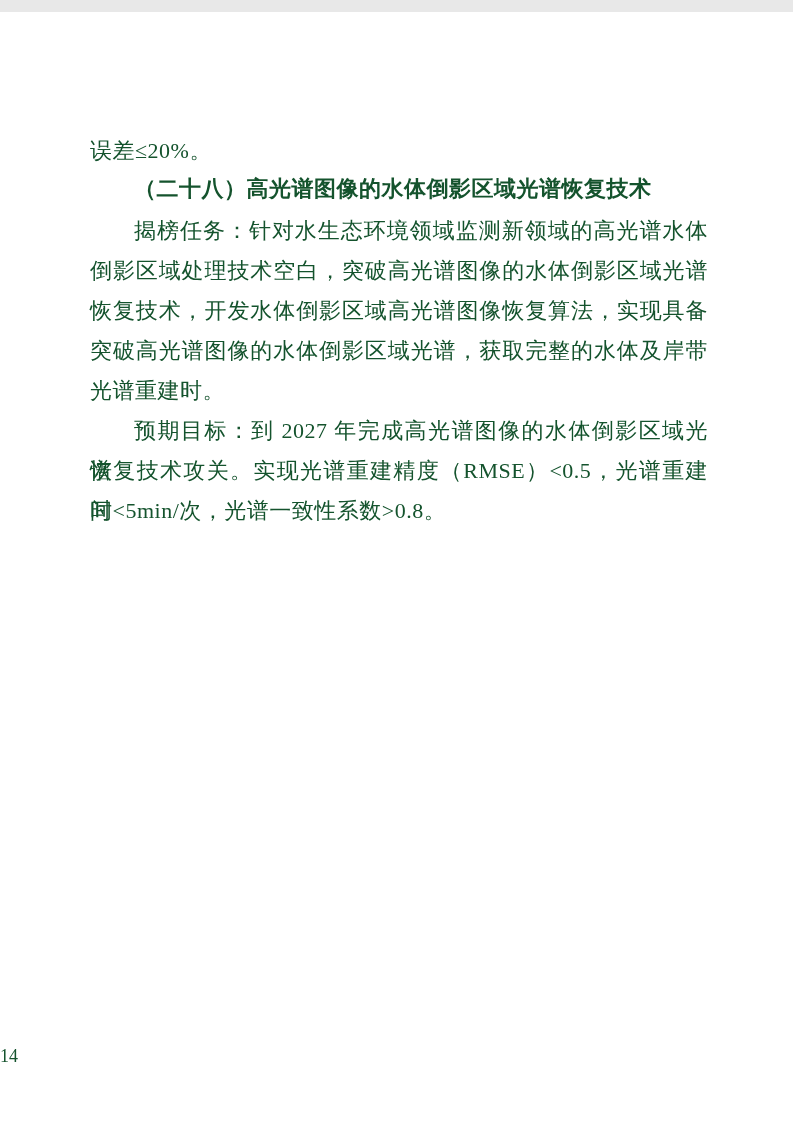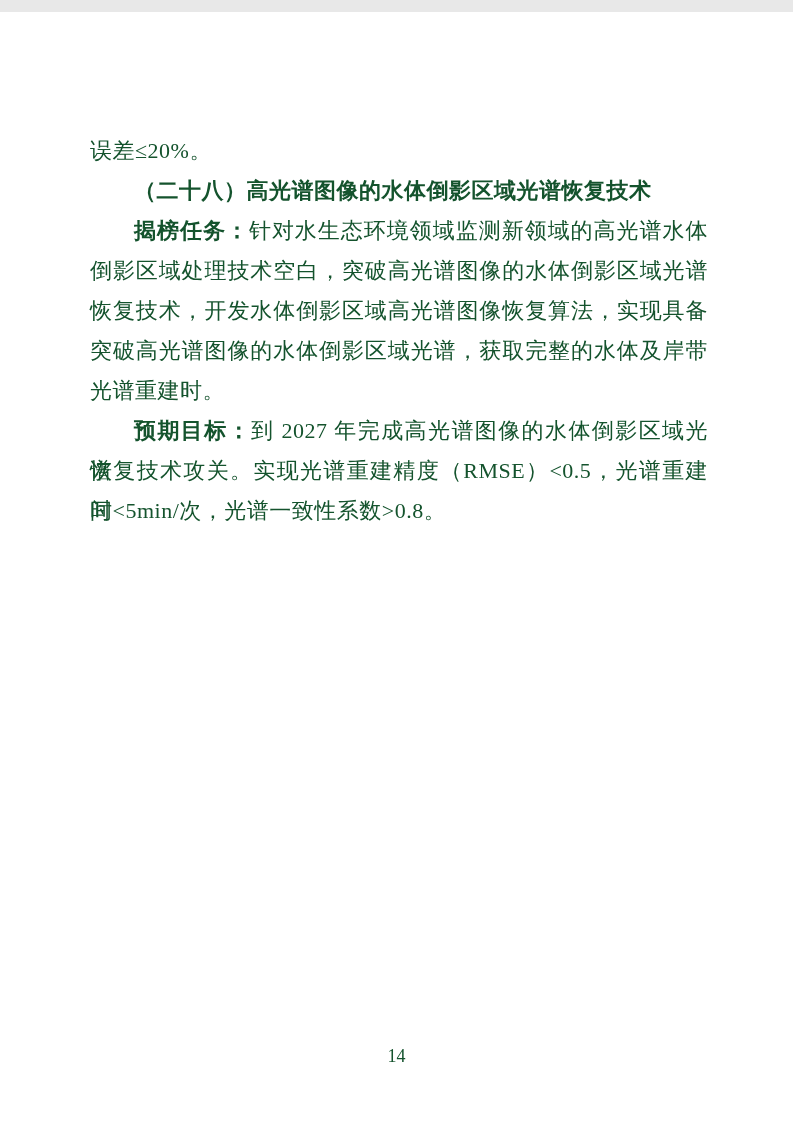--- a/index.html
+++ b/index.html
@@ -33,30 +33,31 @@
   .just {
     text-align: justify;
     text-align-last: justify;
   }
   .indent {
     text-indent: 44px;
   }
   .heading {
     font-weight: bold;
     text-indent: 44px;
+    font-family: Liberation Mono, monospace;
   }
   .bold {
-    font-weight: bold;
+    font-weight: normal;
   }
   .pageno {
     position: absolute;
     left: 0;
     top: 1031px;
     width: 100%;
-    text-align: center;
+    text-align: left;
     font-size: 18px;
     line-height: 26px;
   }
 </style>
 </head>
 <body>
 
 <div class="page">
   <div class="textblock">
 

